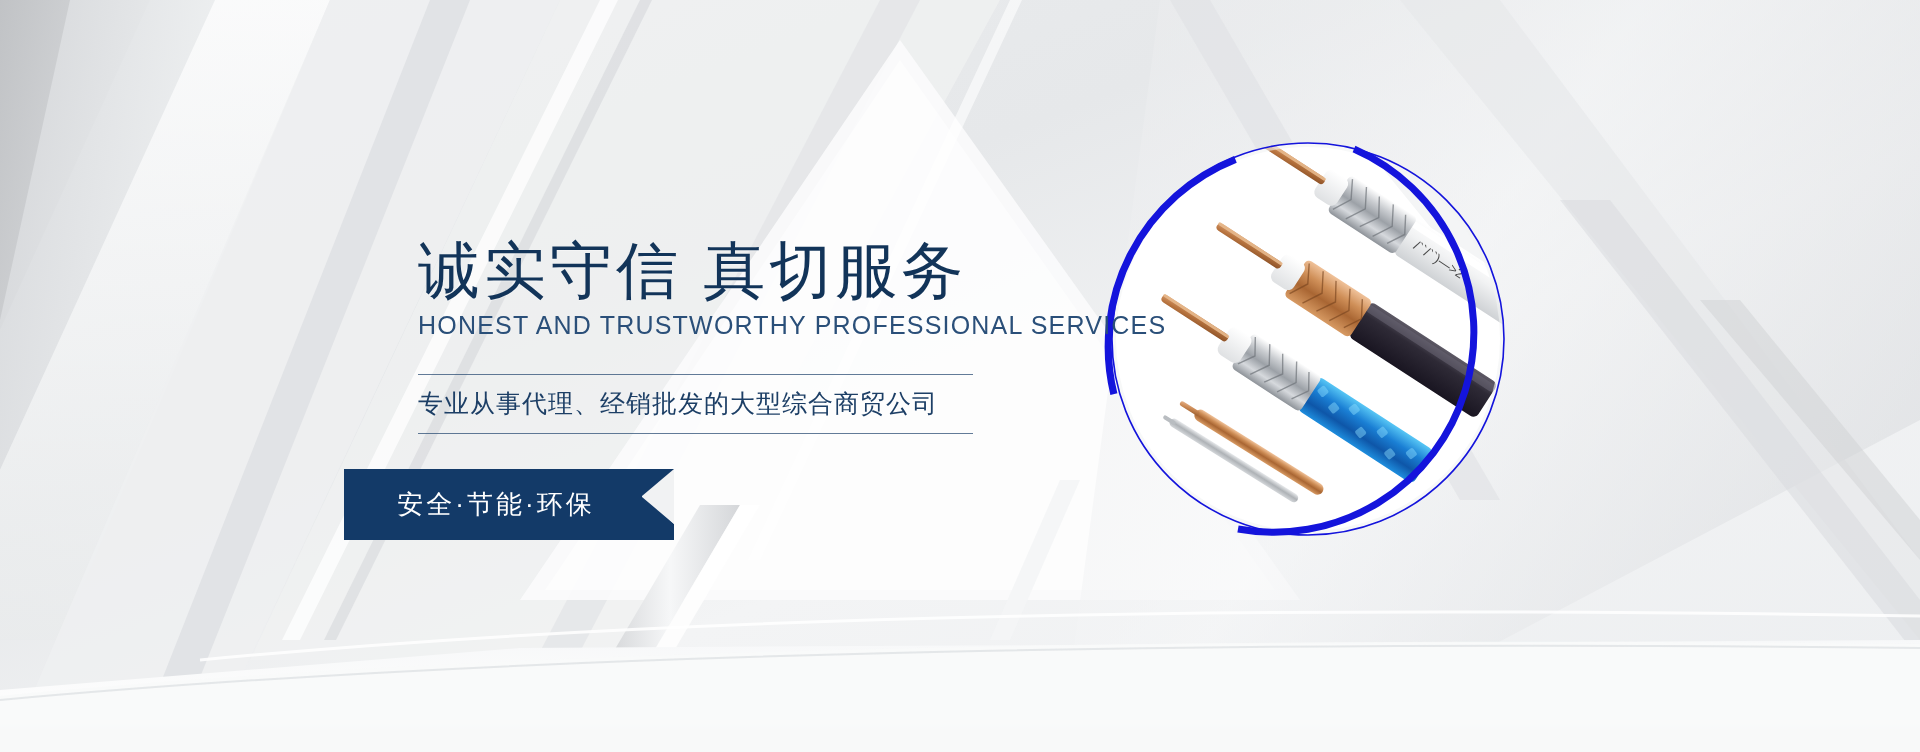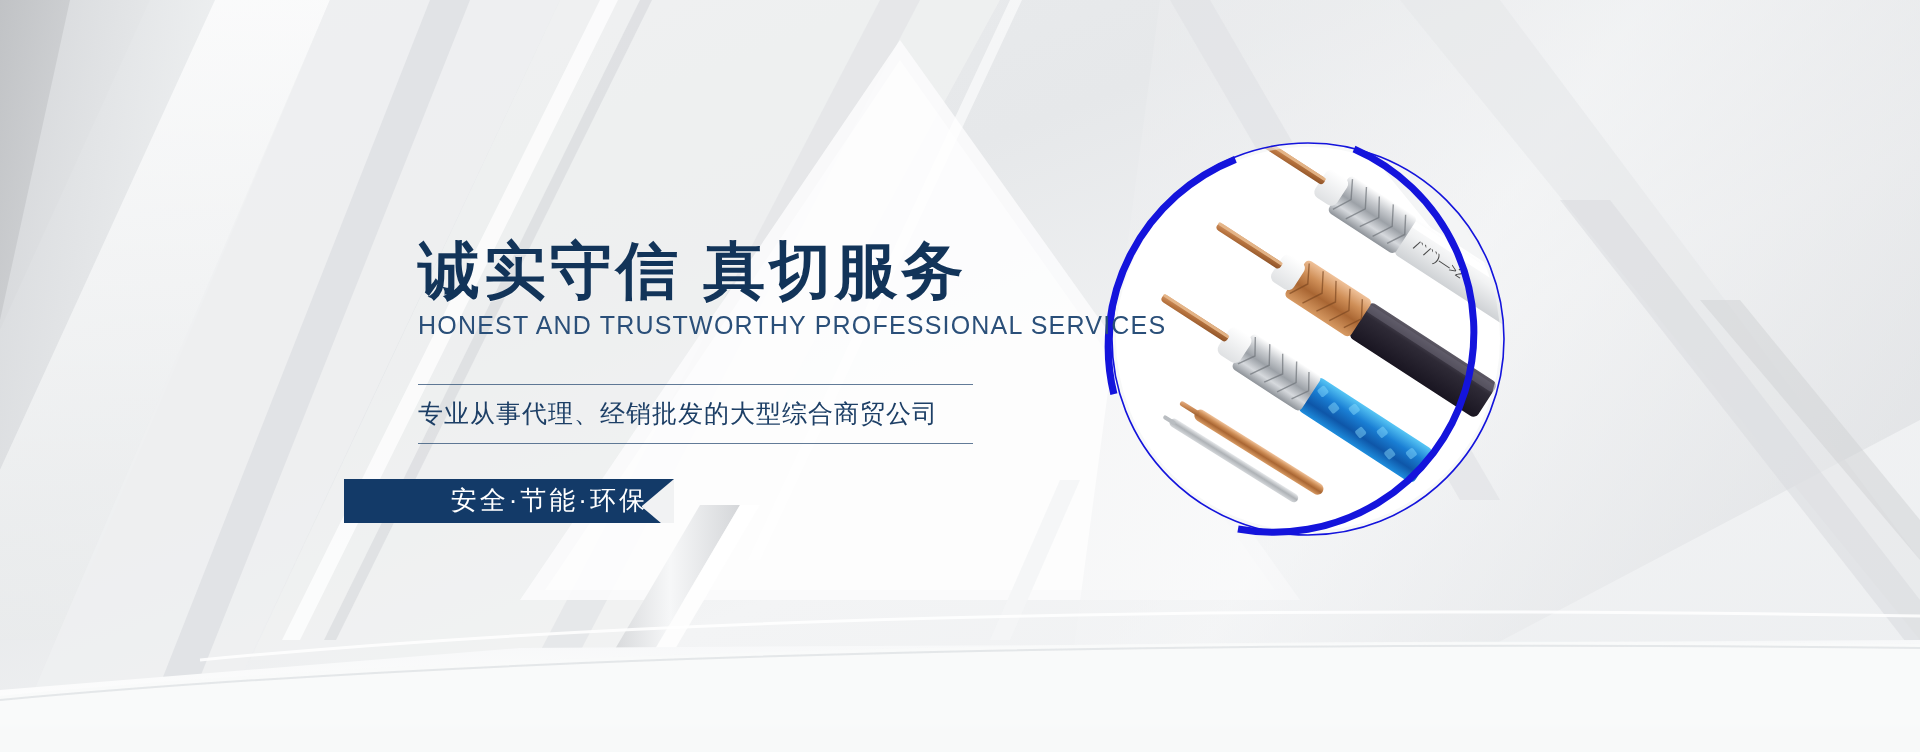--- a/index.html
+++ b/index.html
@@ -23,38 +23,38 @@
 
   
   .text-col {
     position:absolute;
     left:418px; top:238px;
     width:640px;
   }
 
   .title-main {
     font-size:62px;
-    font-weight:700;
+    font-weight:400;
     letter-spacing:4px;
     color:#123459;
     line-height:1.08;
     white-space:nowrap;
     text-shadow:0 1px 0 rgba(255,255,255,.35);
   }
   .title-sub {
     margin-top:6px;
     font-size:25px;
     font-weight:400;
     letter-spacing:1.2px;
     color:#2a4f79;
     white-space:nowrap;
   }
 
   .desc-wrap {
-    margin-top:44px;
+    margin-top:34px;
     width:555px;
   }
   .rule {
     height:1px;
     width:100%;
     background:#2d4f75;
     opacity:.75;
   }
   .desc-text {
     font-size:25px;
@@ -63,25 +63,25 @@
     padding:12px 0 13px 0;
     white-space:nowrap;
   }
 
   
   .ribbon {
     position:relative;
     margin-top:35px;
     margin-left:-74px;
     width:330px;
-    height:44px;
+    height:71px;
     background:#133a68;
     display:flex;
     align-items:center;
-    justify-content:flex-end;
+    justify-content:center;
     clip-path:polygon(0 0, 100% 0, 100% 100%, 0 100%, 0 100%);
   }
   .ribbon::after{
     content:"";
     position:absolute;
     right:0; top:0;
     width:32px; height:55px;
     background:transparent;
     border-right:32px solid #f1f2f3;
     border-top:27.5px solid transparent;

